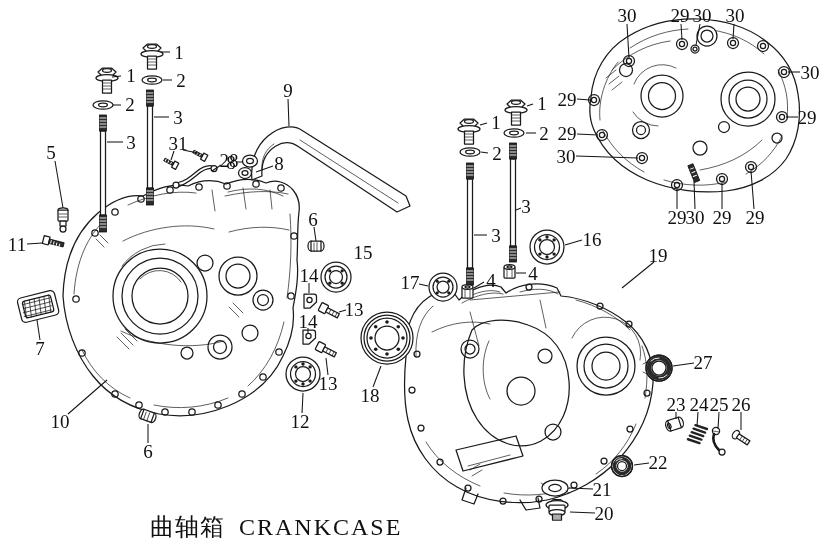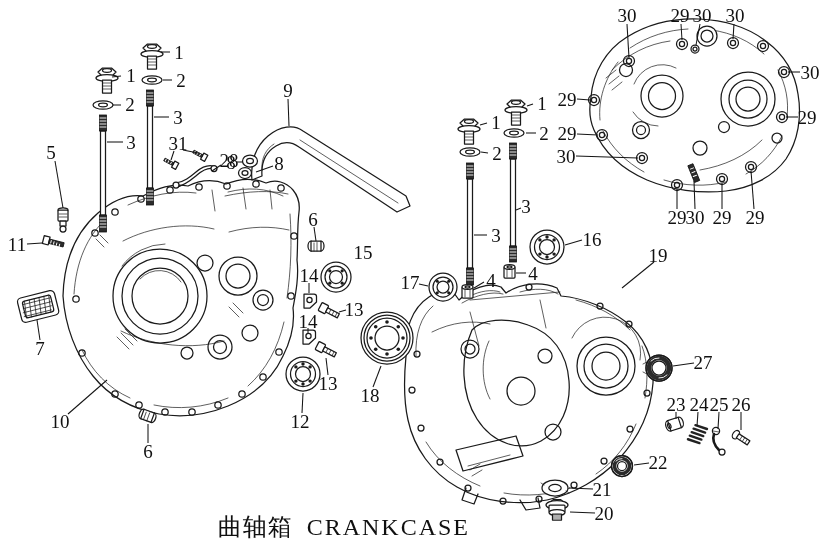--- a/index.html
+++ b/index.html
@@ -9,21 +9,21 @@
   
   .b{fill:none;stroke:#1a1a1a;stroke-width:1.25;stroke-linejoin:round;stroke-linecap:round}
   .f{fill:#ffffff;stroke:#1a1a1a;stroke-width:1.25;stroke-linejoin:round}
   .h{fill:none;stroke:#1a1a1a;stroke-width:0.7;stroke-linejoin:round;stroke-linecap:round}
   .dk{fill:#2b2b2b;stroke:#111111;stroke-width:0.8}
   .w{fill:none;stroke:#ffffff;stroke-width:0.9;stroke-linecap:round}
   .dot{fill:#1a1a1a;stroke:none}
   .ring{fill:none;stroke:#2b2b2b}
   .leader{fill:none;stroke:#151515;stroke-width:1.05}
   .callout-num{font-family:"Liberation Serif","DejaVu Serif",serif;font-size:19px;fill:#111111}
-  .caption{position:absolute;left:150px;top:511px;width:320px;text-align:right;
+  .caption{position:absolute;left:150px;top:511px;width:320px;text-align:left;
            font-size:24px;color:#101010;letter-spacing:1px;white-space:nowrap}
   .cap-en{margin-left:14px;letter-spacing:2px}
 </style>
 </head>
 <body>
 
 <div class="page">
 
 <svg width="828" height="556" viewBox="0 0 828 556">
 

